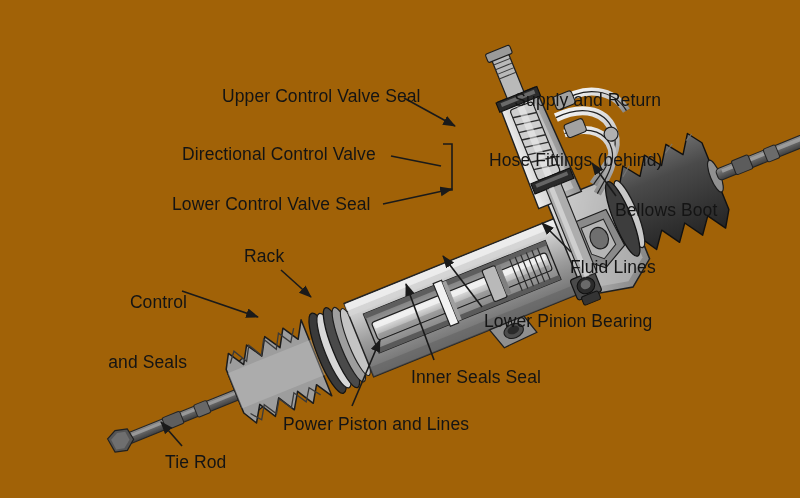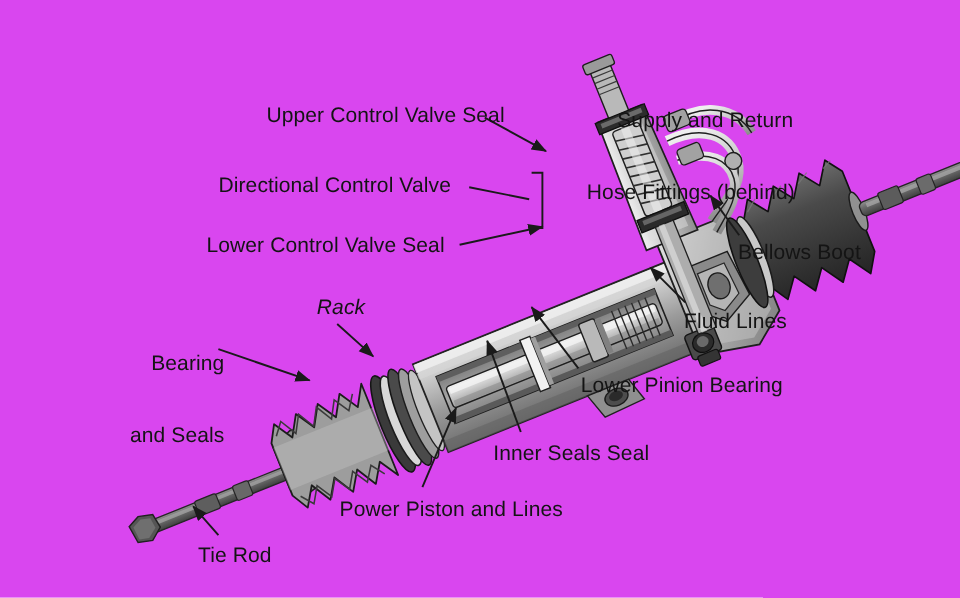--- a/index.html
+++ b/index.html
@@ -3,21 +3,21 @@
 <meta charset="utf-8">
 <title>Power Steering Rack Diagram</title>
 <style>
   html,body{margin:0;padding:0;}
   body{
     width:800px;height:498px;
     background:#ffffff;
     font-family:"Liberation Sans","DejaVu Sans",sans-serif;
     overflow:hidden;
   }
-  #stage{position:relative;width:800px;height:498px;background:#d946ef;}
+  #stage{position:relative;width:800px;height:498px;background:#a16207;}
   #art{position:absolute;left:0;top:0;width:800px;height:498px;}
   .lbl{
     position:absolute;
     color:#141414;
     font-size:17.5px;
     font-weight:400;
     line-height:20px;
     white-space:pre;
     letter-spacing:0.1px;
   }
@@ -294,25 +294,25 @@
 
   <div class="lbl" style="left:182px;top:144px;">Directional Control Valve</div>
 
   <div class="lbl" style="left:172px;top:194px;">Lower Control Valve Seal</div>
 
   <div class="lbl" style="left:615px;top:200px;">Bellows Boot</div>
 
   <div class="lbl" style="left:570px;top:257px;">Fluid Lines</div>
 
   <div class="lbl ctr" style="left:95px;top:252px;width:92px;">
-    <div>Bearing</div>
+    <div>Control</div>
     <div>and Seals</div>
   </div>
 
-  <div class="lbl" style="left:264px;top:246px;font-style:italic;">Rack</div>
+  <div class="lbl" style="left:244px;top:246px;">Rack</div>
 
   <div class="lbl" style="left:484px;top:311px;">Lower Pinion Bearing</div>
 
   <div class="lbl" style="left:411px;top:367px;">Inner Seals Seal</div>
 
   <div class="lbl" style="left:283px;top:414px;">Power Piston and Lines</div>
 
   <div class="lbl" style="left:165px;top:452px;">Tie Rod</div>
 
 </div>

